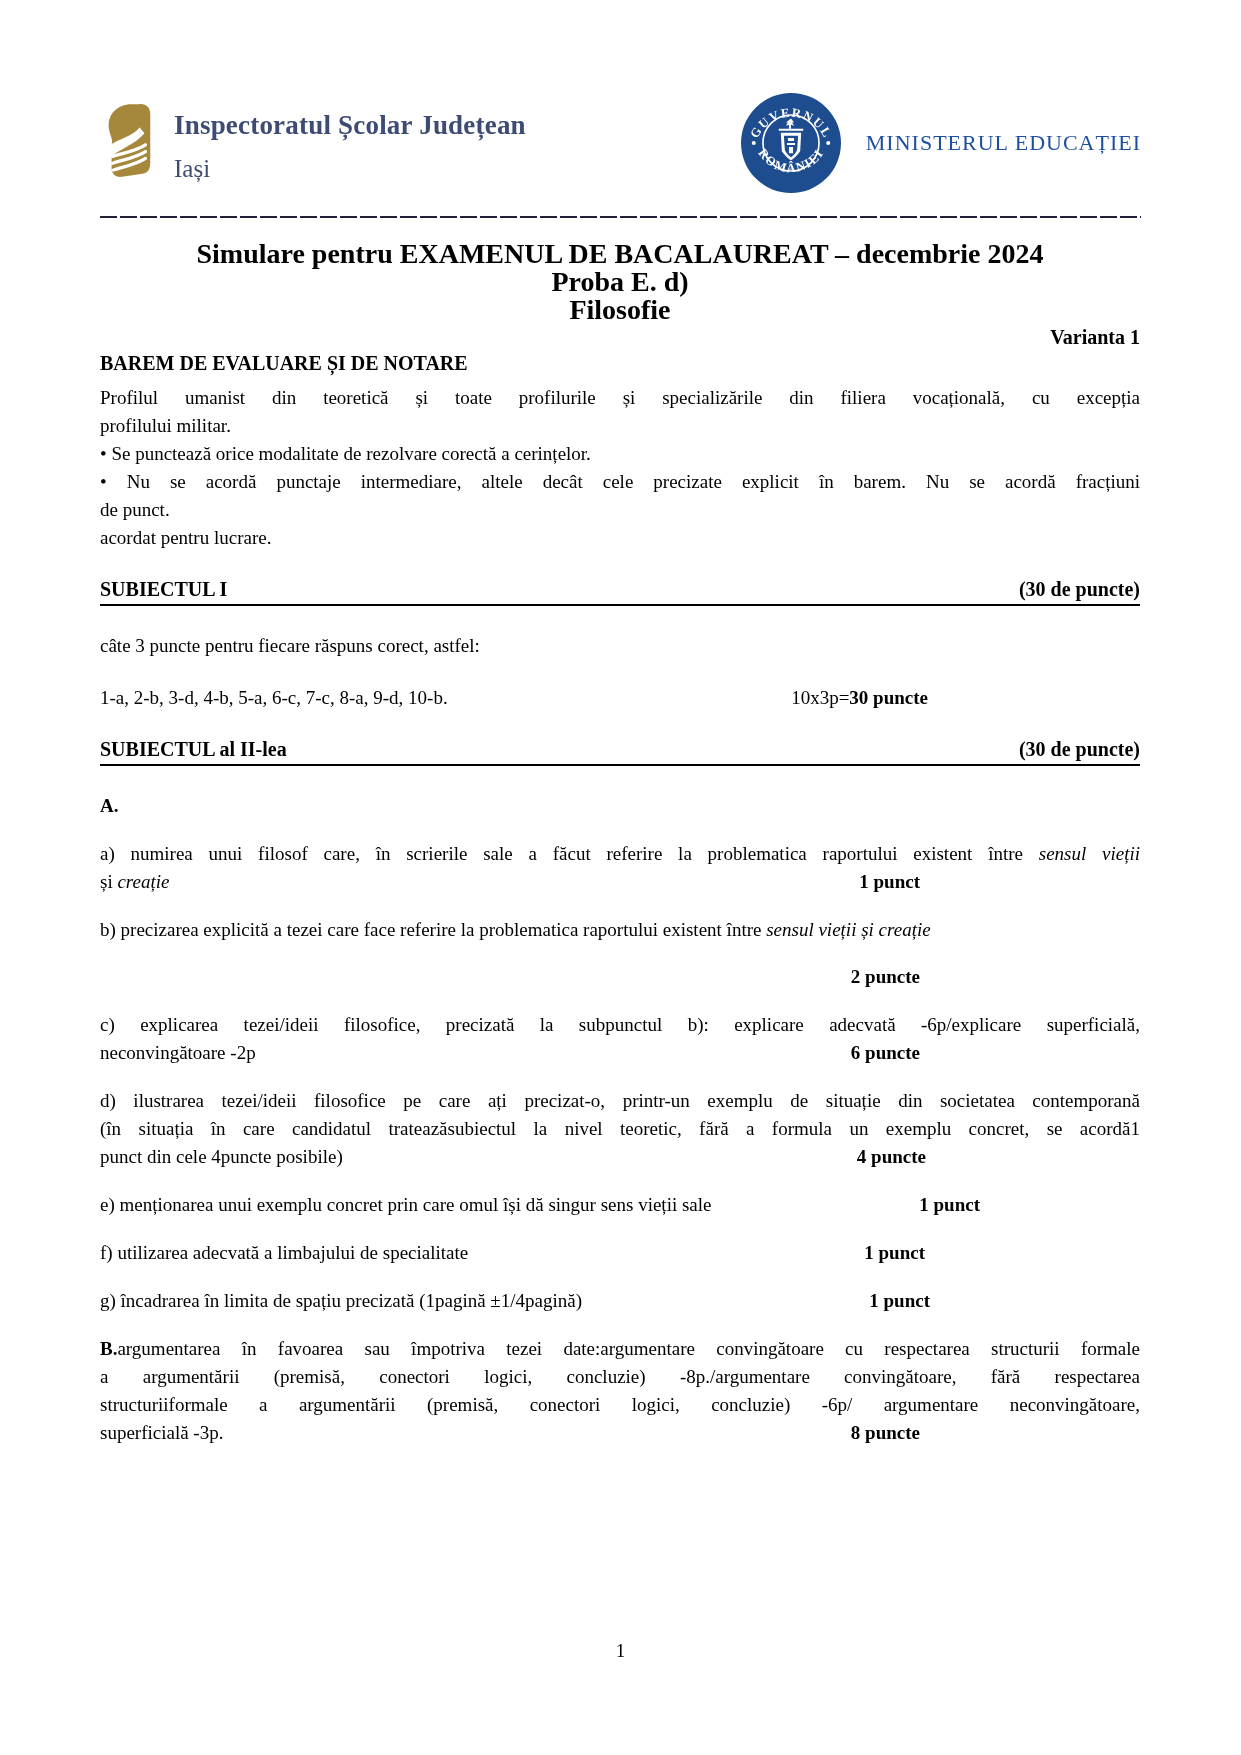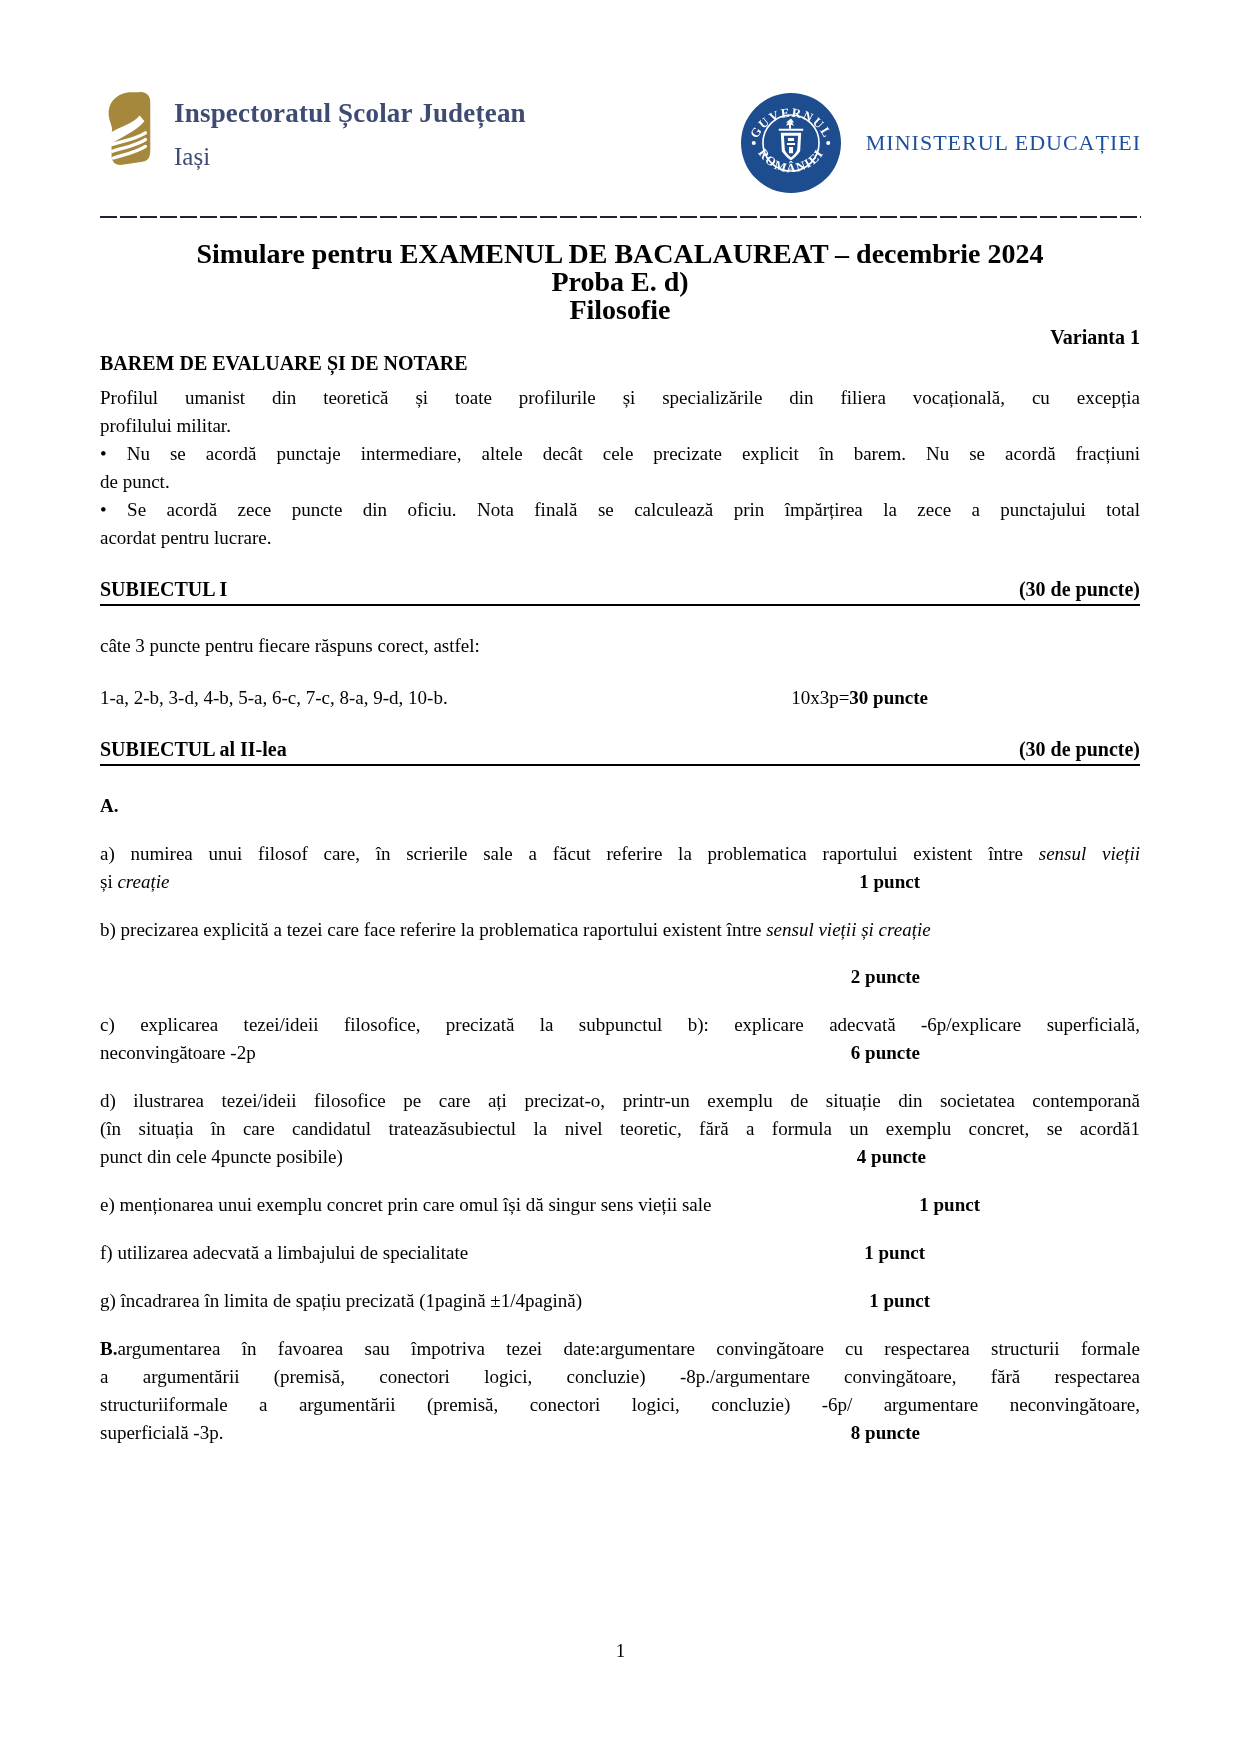--- a/index.html
+++ b/index.html
@@ -5,21 +5,21 @@
   html,body { margin:0; padding:0; background:#fff; }
   .page {
     position:relative;
     width:1241px; height:1755px;
     background:#ffffff;
     font-family:"Liberation Serif","DejaVu Serif",serif;
     color:#000;
     overflow:hidden;
   }
   
-  .header { display:flex; justify-content:space-between; align-items:flex-start; padding:88px 100px 0 100px; }
+  .header { display:flex; justify-content:space-between; align-items:center; padding:88px 100px 0 100px; }
   .isj { display:flex; align-items:flex-start; gap:16px; }
   .isj-icon svg { width:58px; height:80px; display:block; }
   .isj-text { padding-top:10px; }
   .isj-title { font-size:27px; font-weight:700; color:#3E4C74; letter-spacing:.2px; }
   .isj-sub { font-size:25px; color:#3E4C74; margin-top:14px; }
   .gov { display:flex; align-items:center; gap:24px; padding-top:4px; }
   .seal svg { width:102px; height:102px; display:block; }
   .ministry { font-size:22px; color:#1D4F9F; letter-spacing:1px; white-space:nowrap; }
   
   .separator {
@@ -104,23 +104,23 @@
       <div>Simulare pentru EXAMENUL DE BACALAUREAT – decembrie 2024</div>
       <div>Proba E. d)</div>
       <div>Filosofie</div>
     </div>
     <div class="variant">Varianta 1</div>
     <div class="barem">BAREM DE EVALUARE ȘI DE NOTARE</div>
 
     <div class="intro">
       <div class="jfull">Profilul umanist din teoretică și toate profilurile și specializările din filiera vocațională, cu excepția</div>
       <div>profilului militar.</div>
+      <div>• Se punctează orice modalitate de rezolvare corectă a cerințelor.</div>
       <div class="jfull">• Nu se acordă punctaje intermediare, altele decât cele precizate explicit în barem. Nu se acordă fracțiuni</div>
       <div>de punct.</div>
-      <div class="jfull">• Se acordă zece puncte din oficiu. Nota finală se calculează prin împărțirea la zece a punctajului total</div>
       <div>acordat pentru lucrare.</div>
     </div>
 
     <div class="sect-row">
       <span>SUBIECTUL I</span>
       <span>(30 de puncte)</span>
     </div>
 
     <div class="note">câte 3 puncte pentru fiecare răspuns corect, astfel:</div>
 

